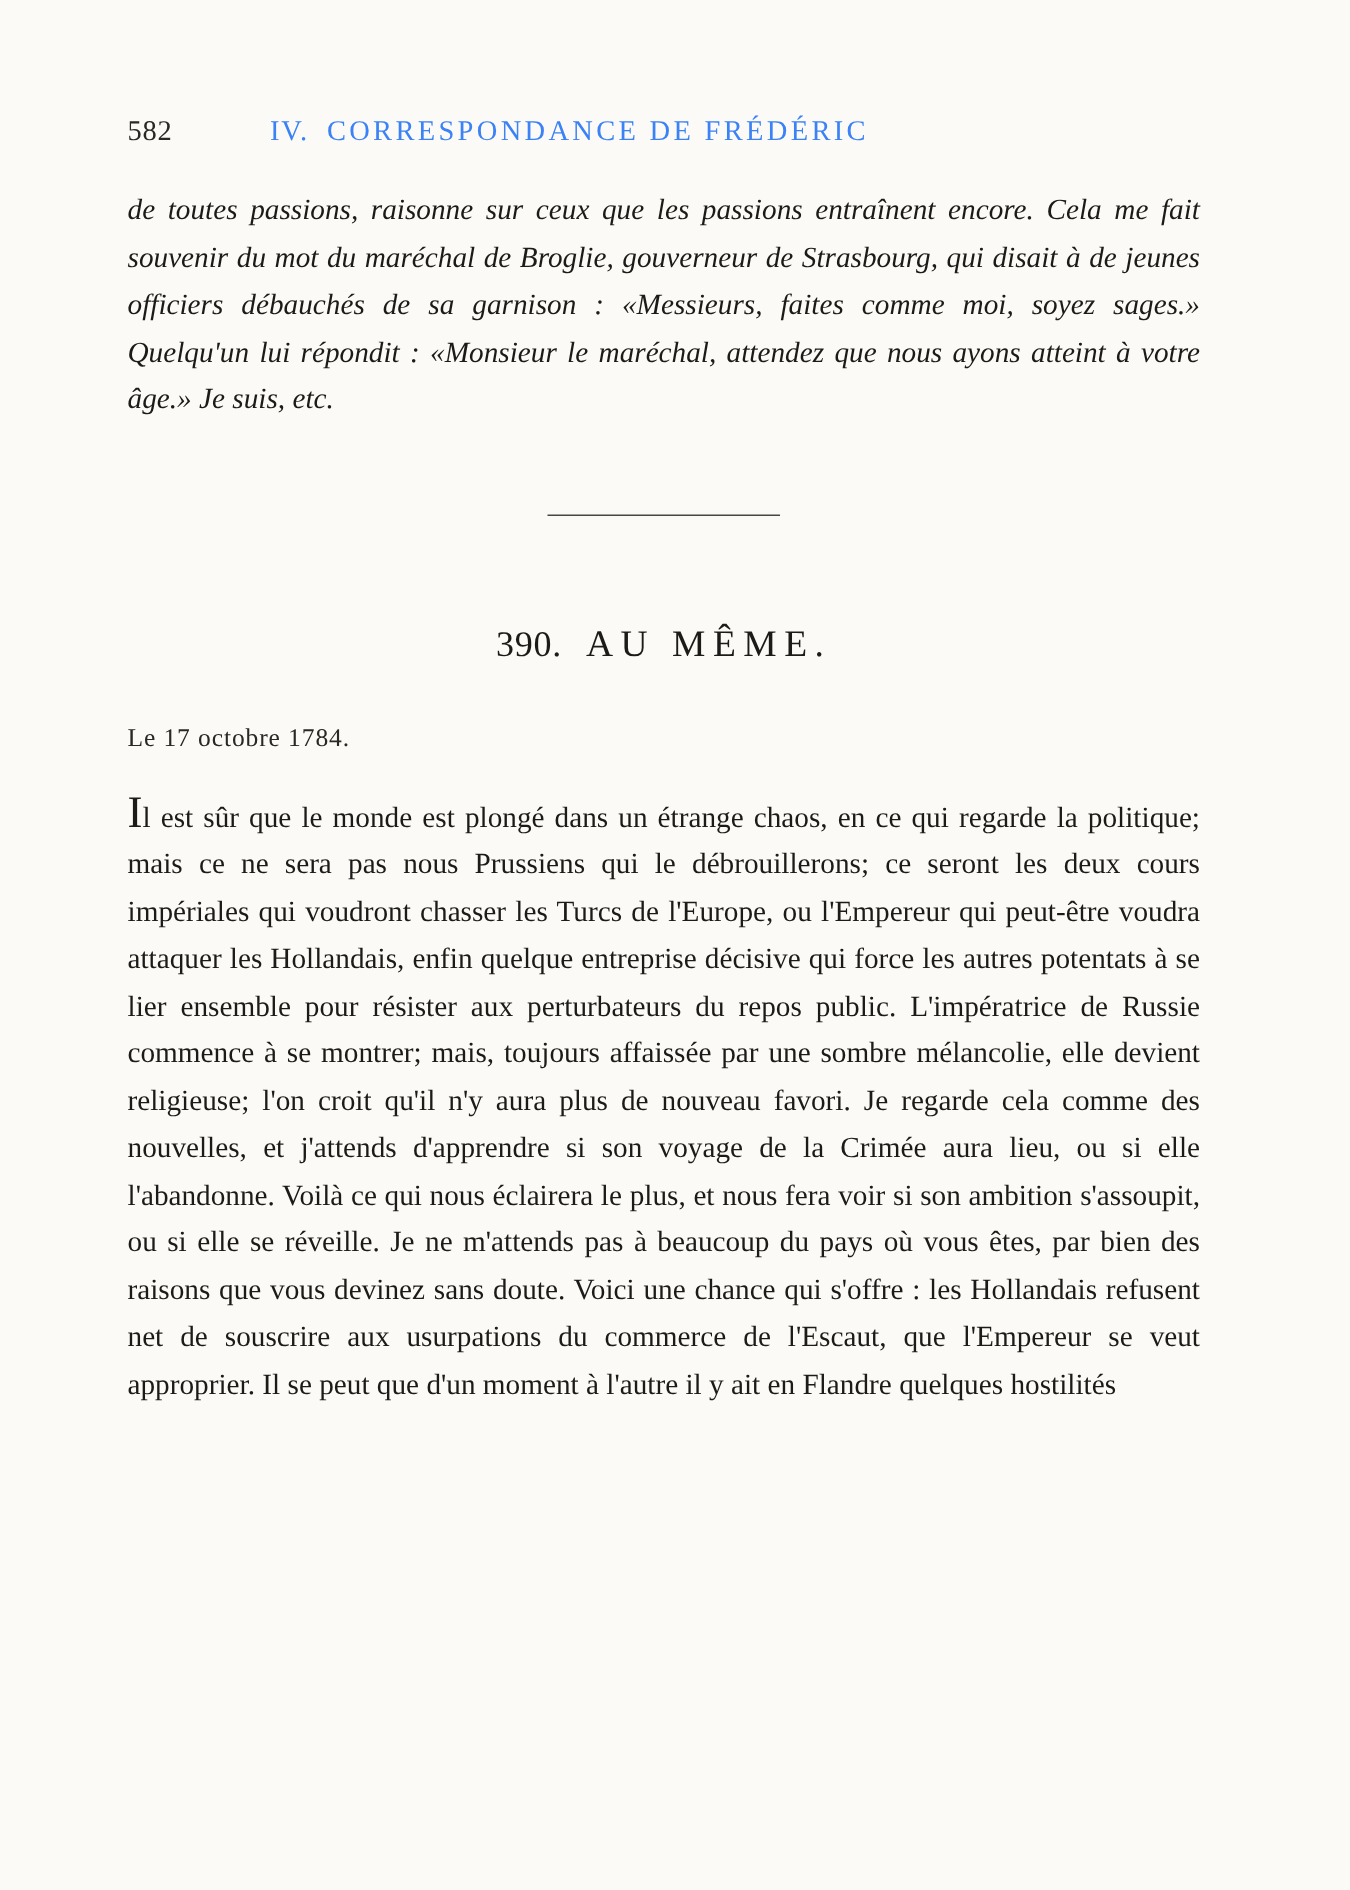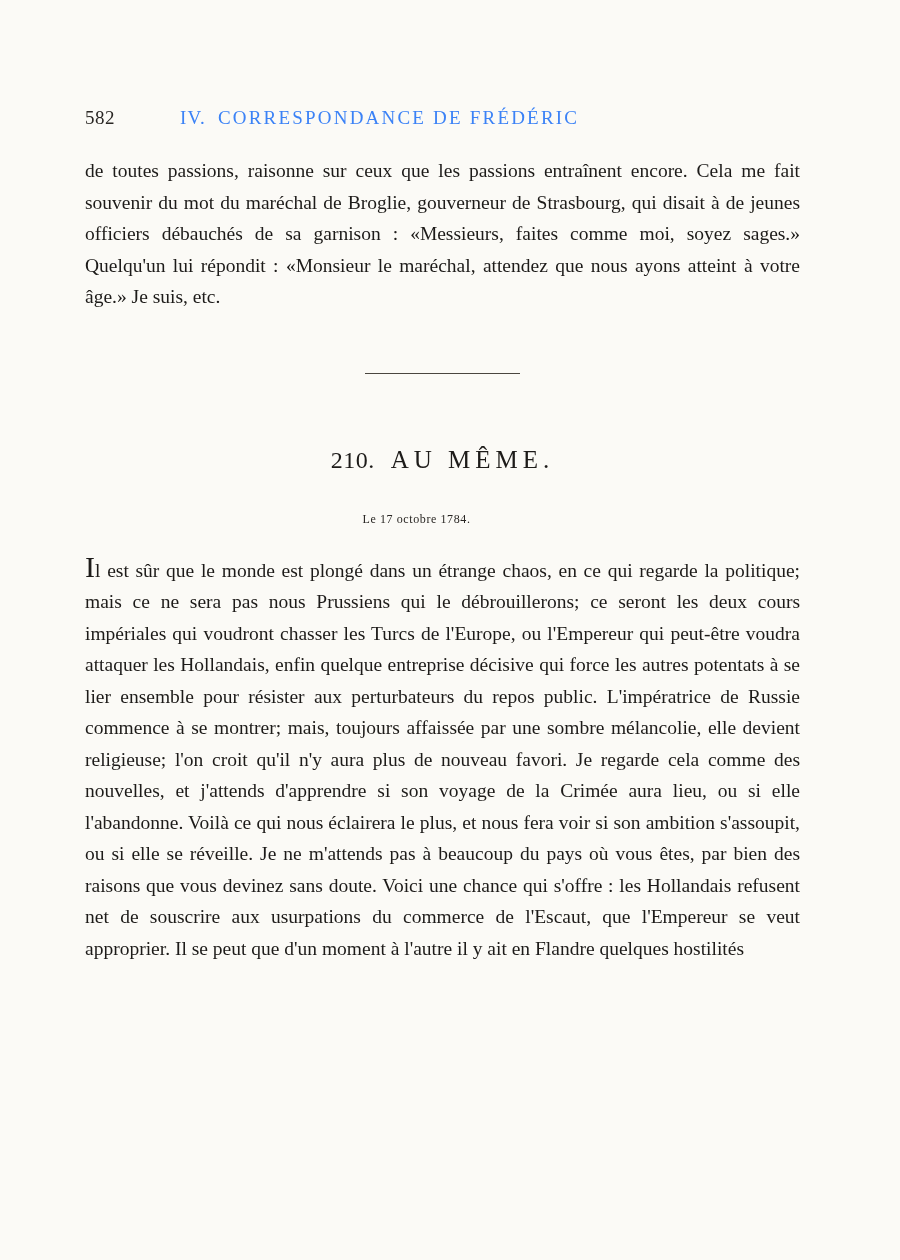--- a/index.html
+++ b/index.html
@@ -12,21 +12,21 @@
     background: #fbfaf6;
     font-family: "Liberation Serif", serif;
     color: #1b1a18;
     overflow: hidden;
   }
   .page {
     position: relative;
     width: 900px;
     height: 1260px;
     box-sizing: border-box;
-    padding: 107px 100px 0 85px;
+    padding: 77px 100px 0 85px;
   }
   
   .running-head {
     display: flex;
     align-items: baseline;
     font-family: "Liberation Serif", serif;
     margin-bottom: 26px;
   }
   .folio {
     font-size: 19px;
@@ -48,20 +48,21 @@
   .para {
     font-size: 19.5px;
     line-height: 31.5px;
     text-align: justify;
     text-justify: inter-word;
     color: #1d1b19;
     margin: 0;
   }
   .para-top {
     width: 715px;
+    font-style: italic;
   }
   .para-main {
     width: 715px;
   }
   .para-main::first-letter {
     font-size: 30px;
     line-height: 30px;
   }
   
   .rule-wrap {
@@ -90,22 +91,22 @@
     margin-right: 16px;
     font-size: 24px;
   }
   .section-head .sec-title {
     letter-spacing: 5px;
     margin-top: 20px;
   }
   
   .dateline {
     width: 715px;
-    text-align: center;
-    font-size: 12px;
+    text-align: left;
+    font-size: 17px;
     letter-spacing: 0.6px;
     color: #2a2724;
     margin-bottom: 25px;
     padding-right: 52px;
     box-sizing: border-box;
   }
 </style>
 </head>
 <body>
 
@@ -118,20 +119,20 @@
     </span>
   </div>
 
   <p class="para para-top">de toutes passions, raisonne sur ceux que les passions entraînent encore. Cela me fait souvenir du mot du maréchal de Broglie, gouverneur de Strasbourg, qui disait à de jeunes officiers débauchés de sa garnison : «Messieurs, faites comme moi, soyez sages.» Quelqu'un lui répondit : «Monsieur le maréchal, attendez que nous ayons atteint à votre âge.» Je suis, etc.</p>
 
   <div class="rule-wrap">
     <div class="rule"></div>
   </div>
 
   <div class="section-head">
-    <span class="sec-num">210.</span><span class="sec-title">AU MÊME.</span>
+    <span class="sec-num">390.</span><span class="sec-title">AU MÊME.</span>
   </div>
 
   <div class="dateline">Le 17 octobre 1784.</div>
 
   <p class="para para-main">Il est sûr que le monde est plongé dans un étrange chaos, en ce qui regarde la politique; mais ce ne sera pas nous Prussiens qui le débrouillerons; ce seront les deux cours impériales qui voudront chasser les Turcs de l'Europe, ou l'Empereur qui peut-être voudra attaquer les Hollandais, enfin quelque entreprise décisive qui force les autres potentats à se lier ensemble pour résister aux perturbateurs du repos public. L'impératrice de Russie commence à se montrer; mais, toujours affaissée par une sombre mélancolie, elle devient religieuse; l'on croit qu'il n'y aura plus de nouveau favori. Je regarde cela comme des nouvelles, et j'attends d'apprendre si son voyage de la Crimée aura lieu, ou si elle l'abandonne. Voilà ce qui nous éclairera le plus, et nous fera voir si son ambition s'assoupit, ou si elle se réveille. Je ne m'attends pas à beaucoup du pays où vous êtes, par bien des raisons que vous devinez sans doute. Voici une chance qui s'offre : les Hollandais refusent net de souscrire aux usurpations du commerce de l'Escaut, que l'Empereur se veut approprier. Il se peut que d'un moment à l'autre il y ait en Flandre quelques hostilités</p>
 
 </div>
 
 </body></html>

